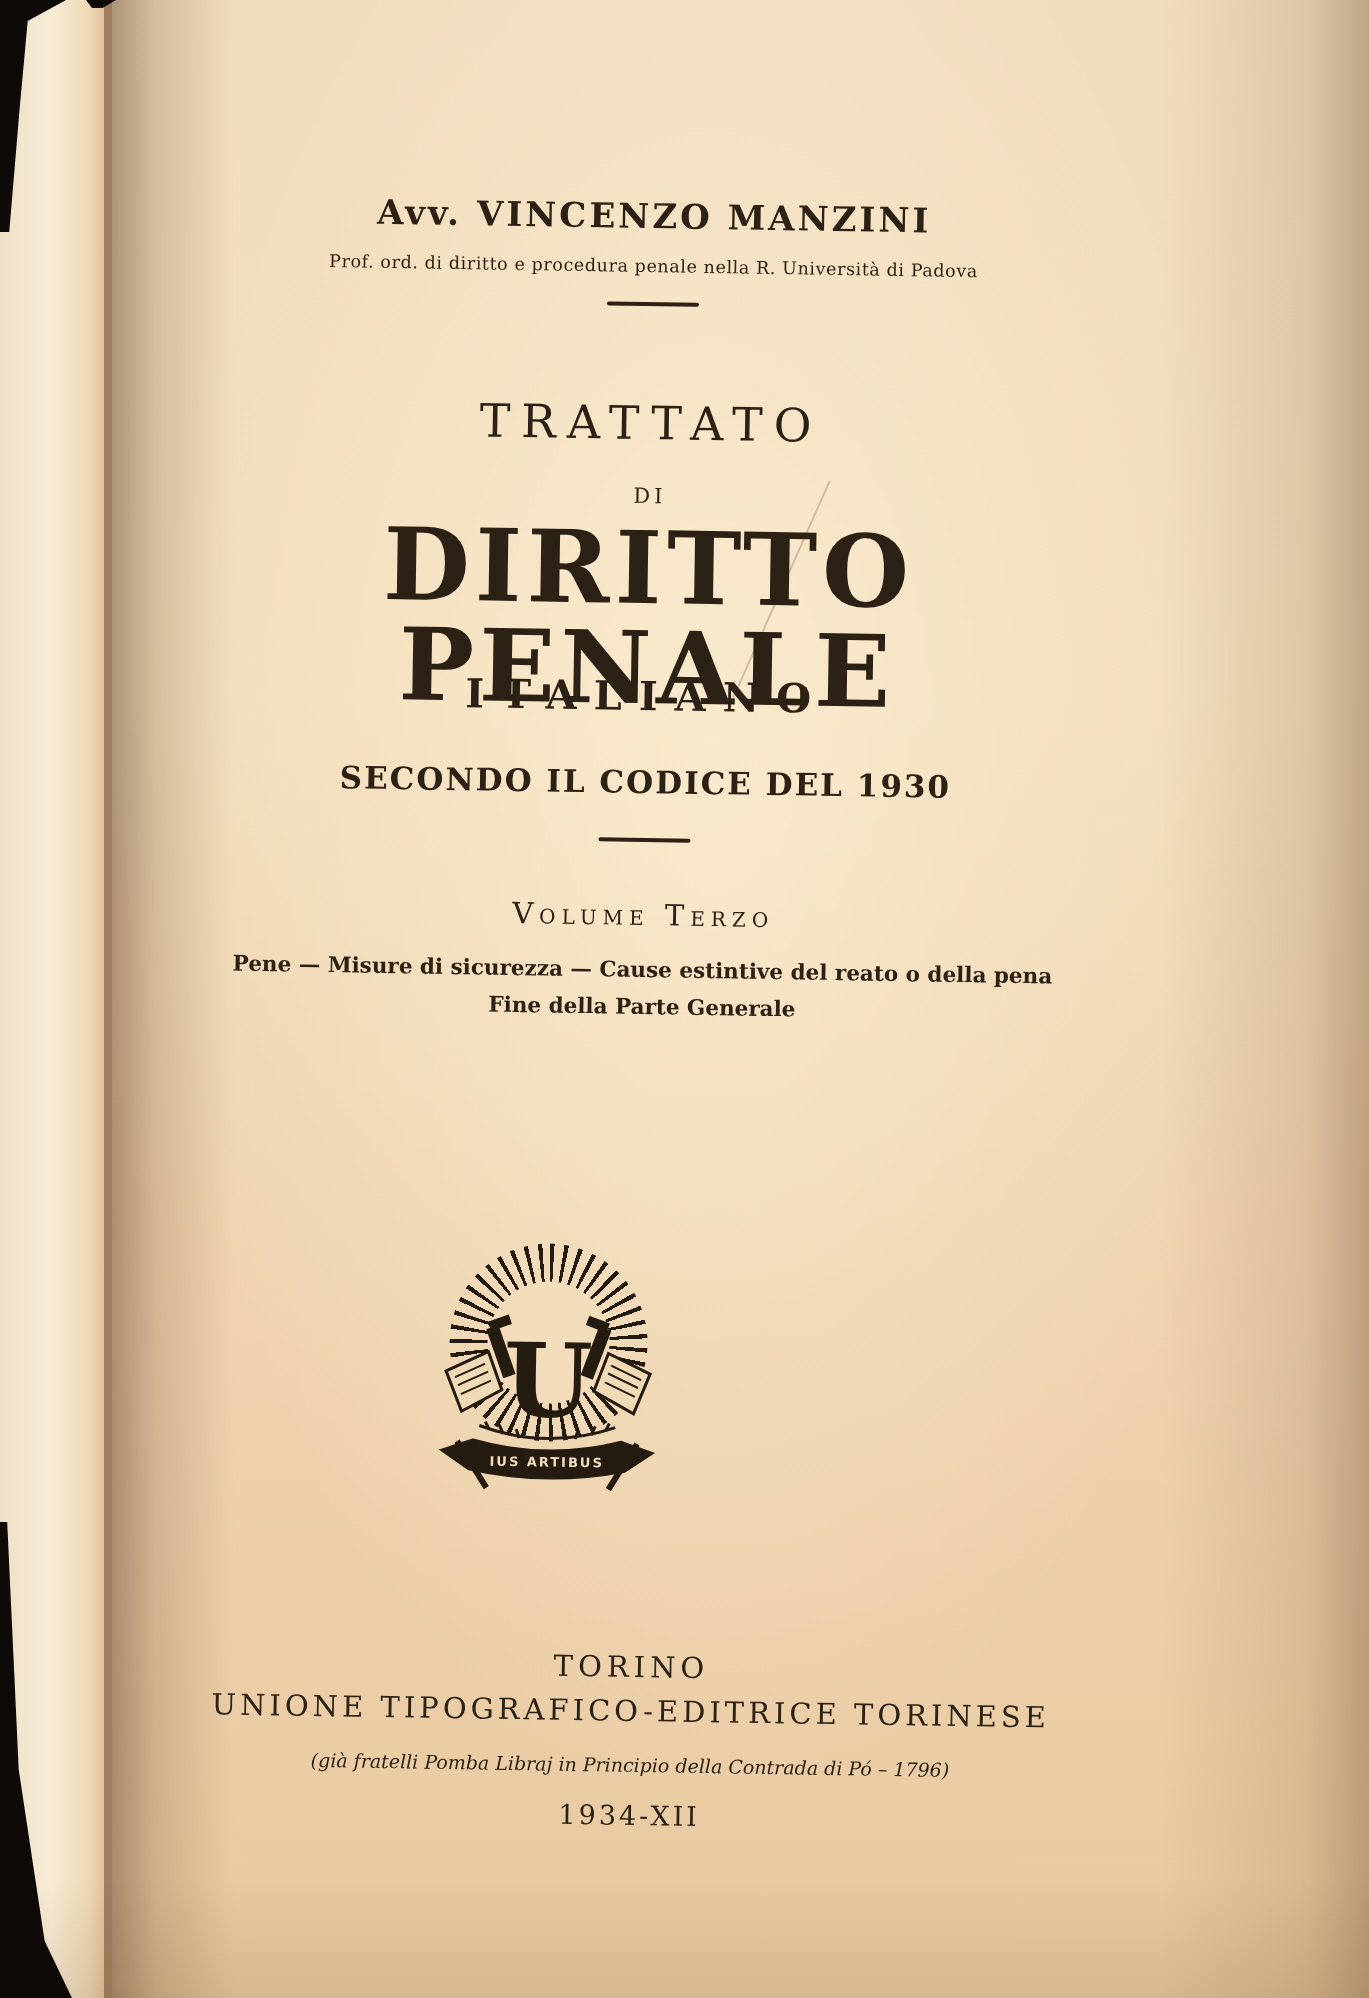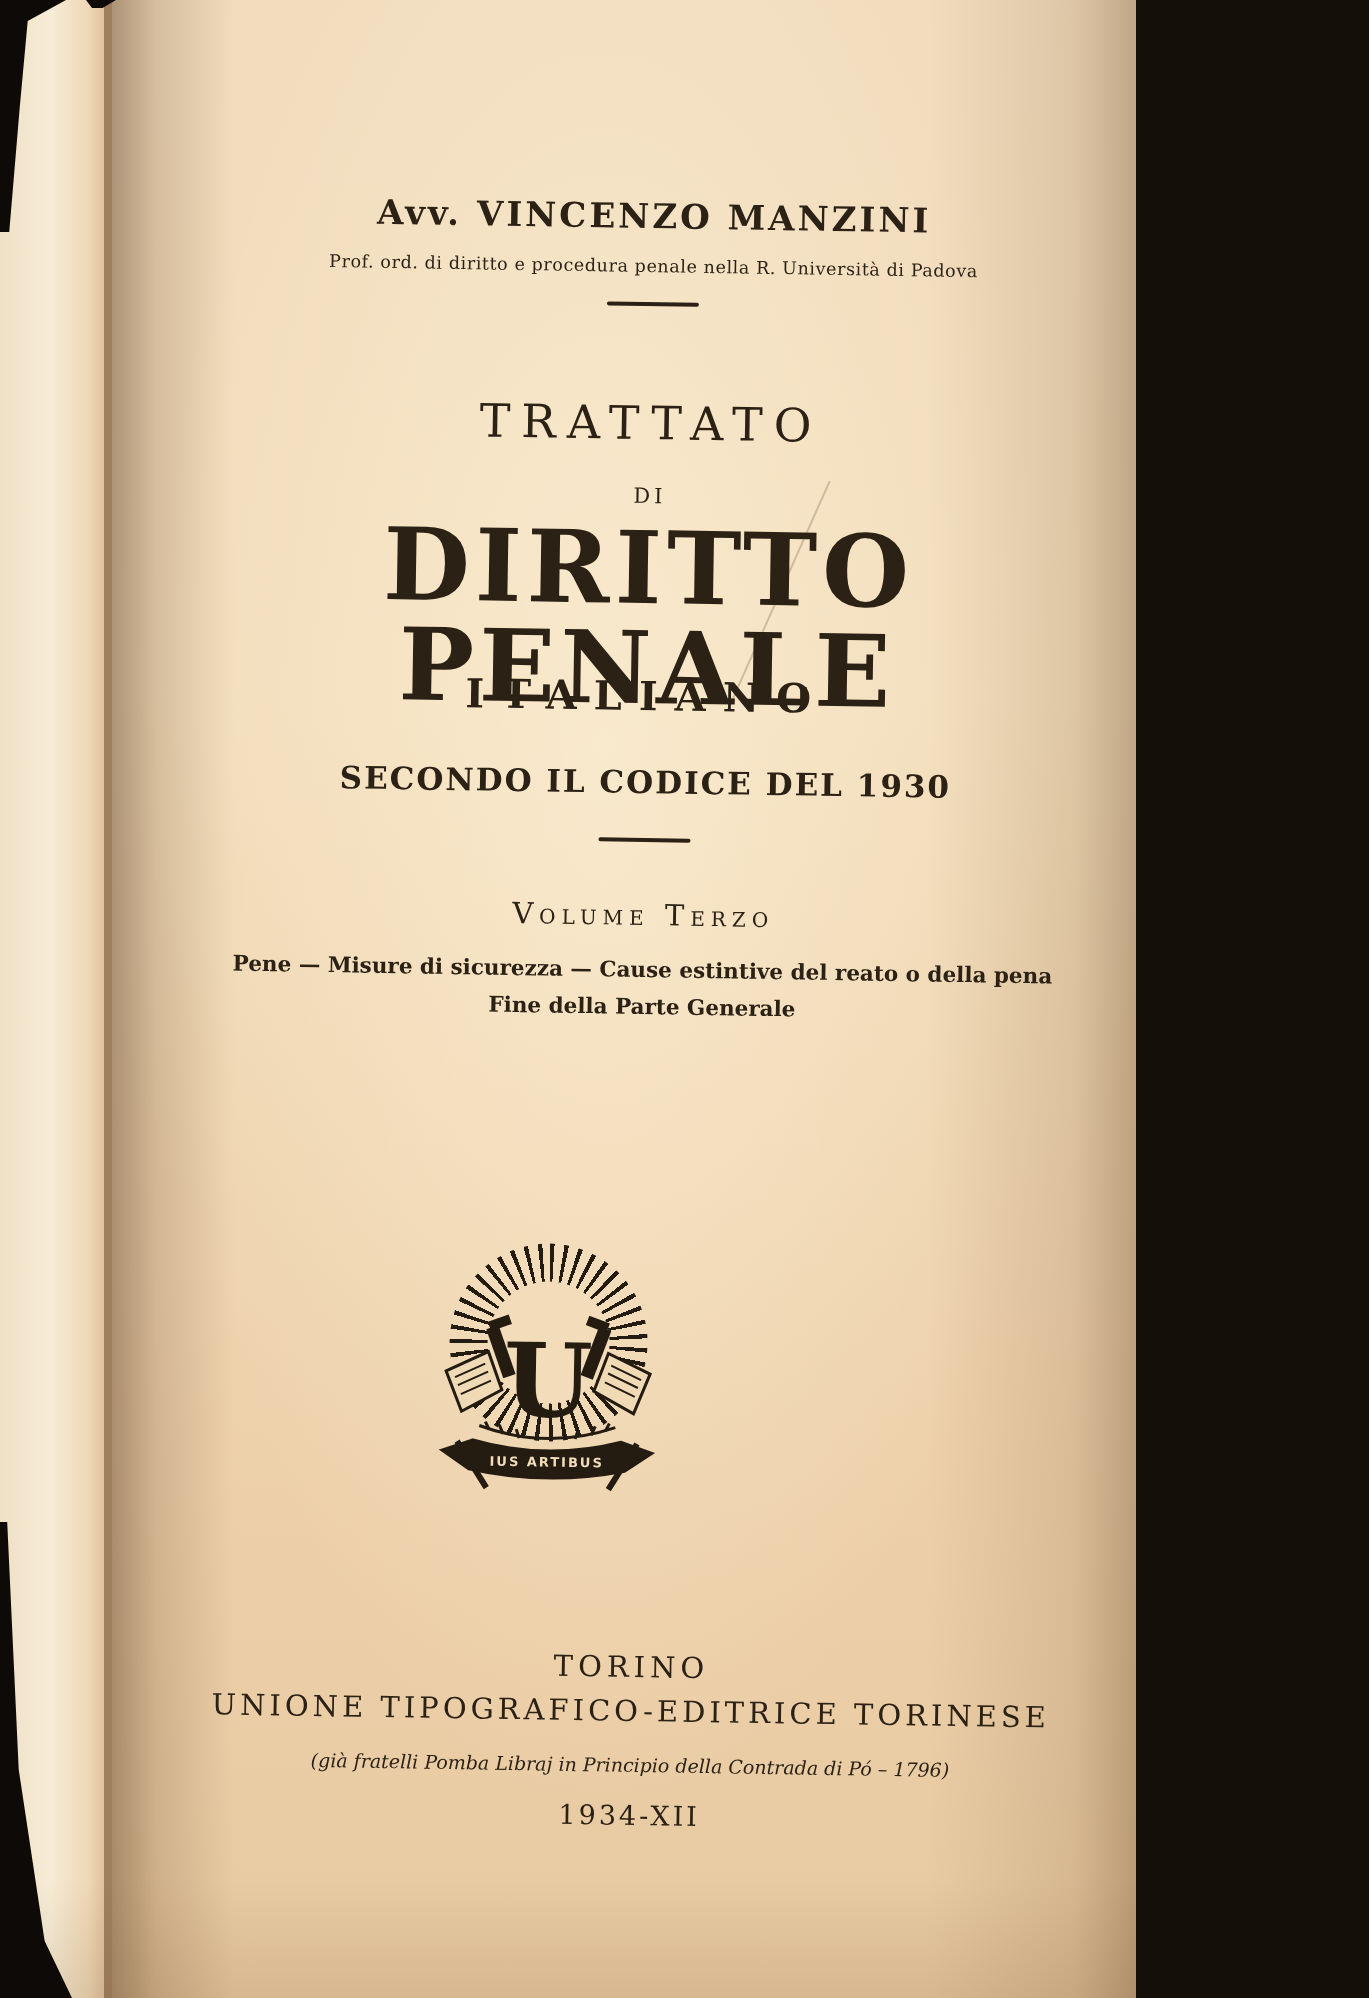--- a/index.html
+++ b/index.html
@@ -1,16 +1,16 @@
 <!DOCTYPE html>
 <html><head>
 <meta charset="utf-8">
 <style>
   html,body{margin:0;padding:0;background:#141008;}
-  #scan{position:relative;width:1136px;height:1998px;overflow:hidden;
+  #scan{position:relative;width:1369px;height:1998px;overflow:hidden;
         background:linear-gradient(180deg,#f1dcbd 0%,#f2ddbb 35%,#eed3ae 65%,#e8c9a0 100%);
         font-family:"DejaVu Serif",serif;color:#2b2115;}
   
   .facing{position:absolute;left:0;top:0;width:112px;height:100%;
           background:linear-gradient(90deg,#efe0c6 0%,#f7ecd6 45%,#eed7b4 80%,#d9b68d 100%);}
   .gutter{position:absolute;left:104px;top:0;width:130px;height:100%;
           background:linear-gradient(90deg,rgba(84,54,30,.48) 0%,rgba(112,78,48,.22) 40%,rgba(140,100,65,0) 100%);}
   .pageglow{position:absolute;left:150px;top:0;right:0;height:100%;
           background:radial-gradient(ellipse at 46% 38%,rgba(255,244,219,.55) 0%,rgba(255,244,219,0) 60%);}
   .shadeR{position:absolute;right:0;top:0;width:210px;height:100%;

